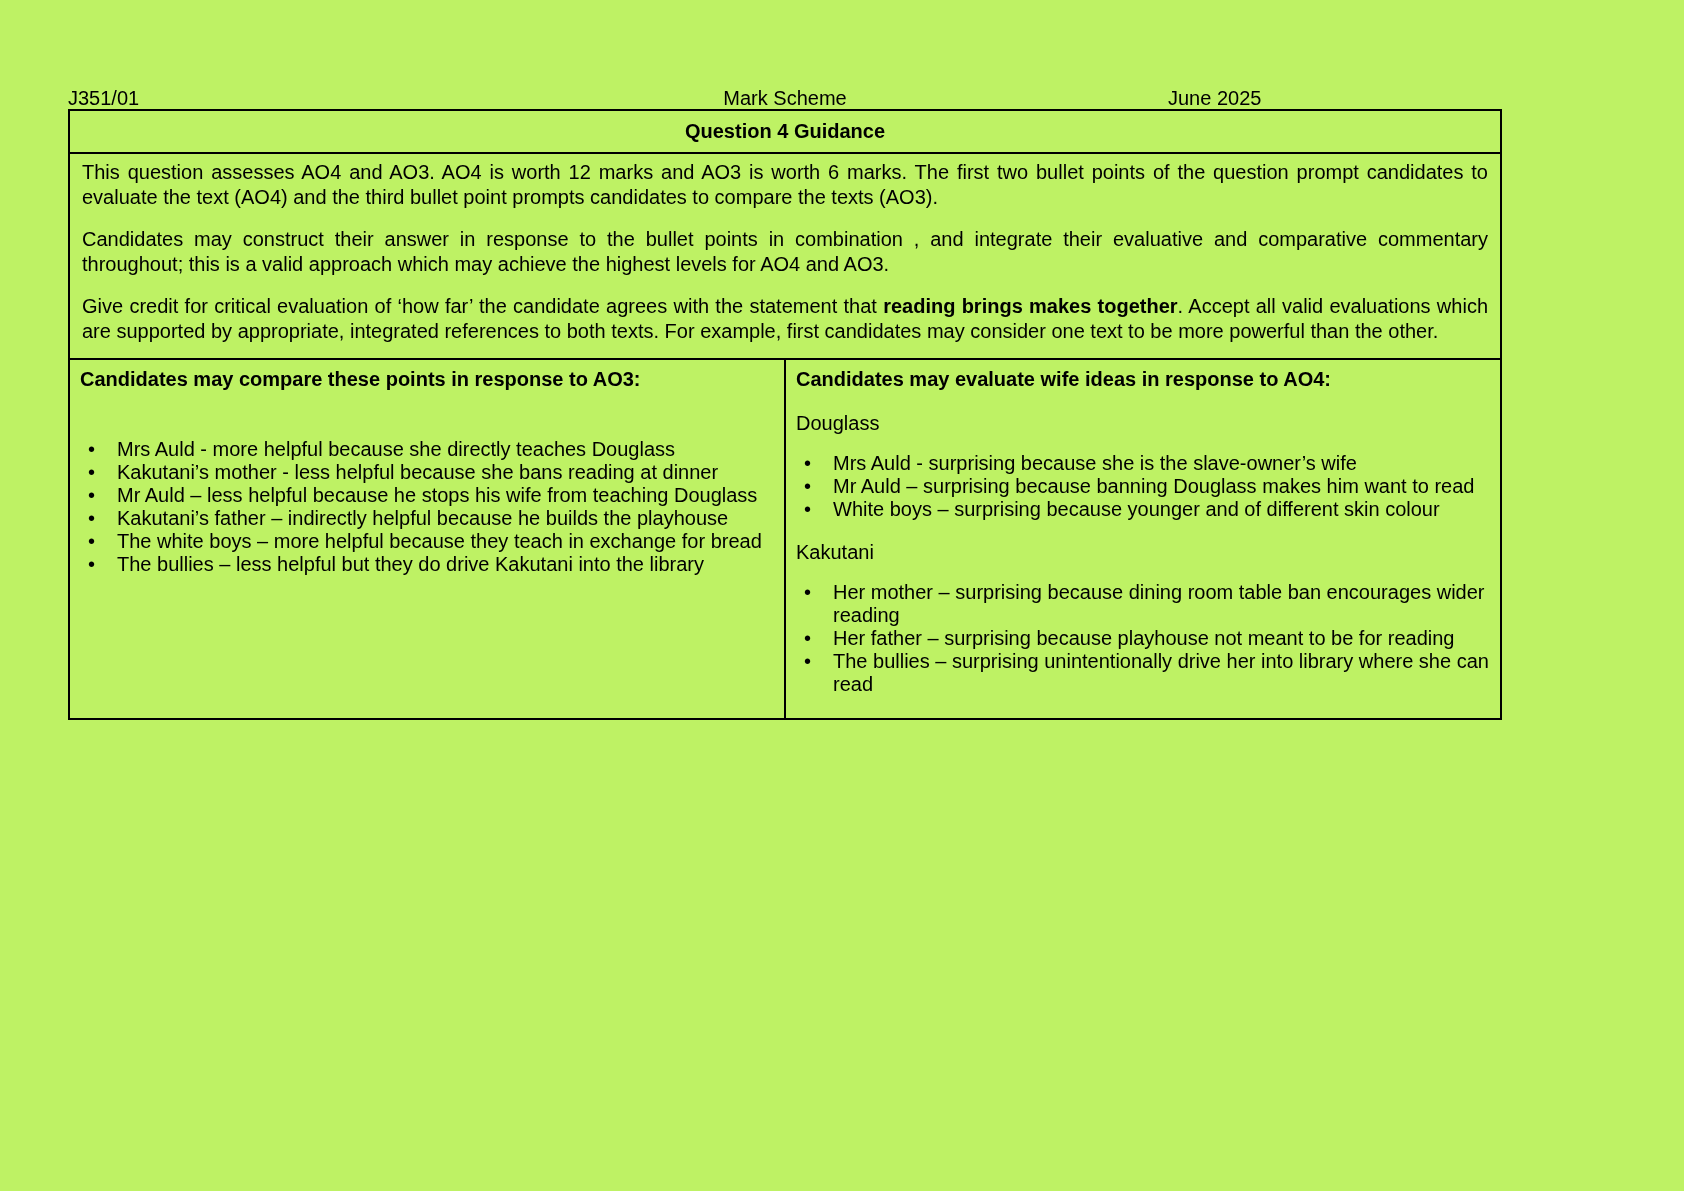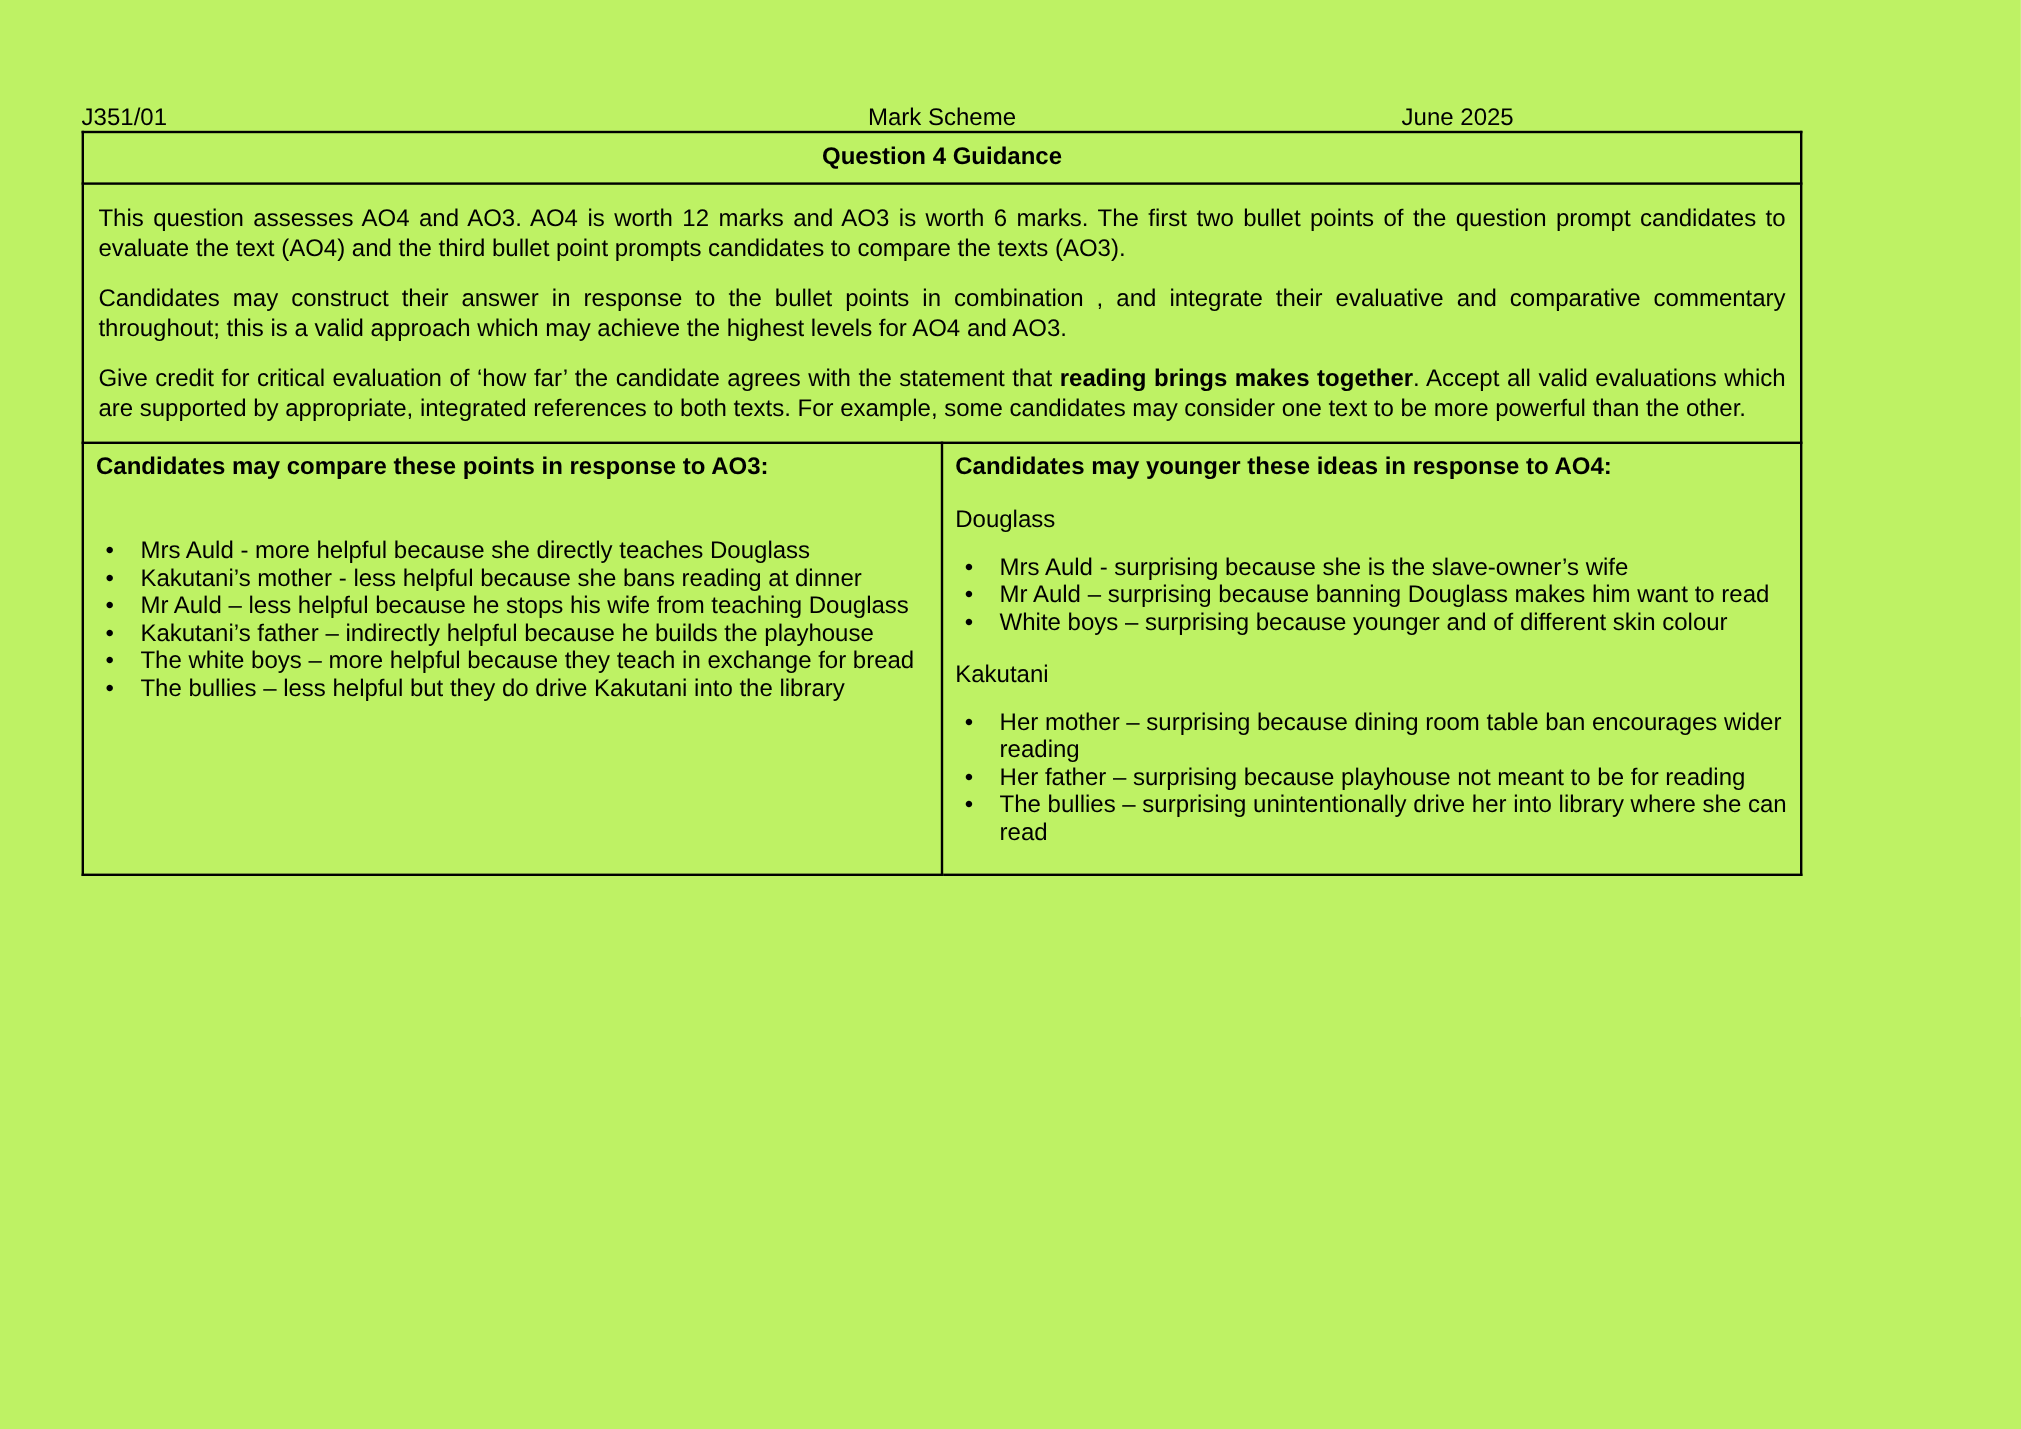--- a/index.html
+++ b/index.html
@@ -42,21 +42,21 @@
     vertical-align: top;
     font-size: 20px;
   }
   td.title-cell {
     text-align: center;
     font-weight: bold;
     padding: 9px 8px;
     margin-left: 24px;
   }
   td.intro-cell {
-    padding: 16px 12px 14px 12px;
+    padding: 6px 12px 14px 12px;
     height: 201px;
   }
   .intro-cell p {
     margin: 0 0 17px 0;
     line-height: 25px;
     text-align: justify;
   }
   .intro-cell p:last-child { margin-bottom: 0; }
   td.col-cell {
     height: 360px;
@@ -111,37 +111,37 @@
 
   <table class="guidance">
     <tbody>
       <tr>
         <td colspan="2" class="title-cell">Question 4 Guidance</td>
       </tr>
       <tr>
         <td colspan="2" class="intro-cell">
           <p>This question assesses AO4 and AO3. AO4 is worth 12 marks and AO3 is worth 6 marks. The first two bullet points of the question prompt candidates to evaluate the text (AO4) and the third bullet point prompts candidates to compare the texts (AO3).</p>
           <p>Candidates may construct their answer in response to the bullet points in combination , and integrate their evaluative and comparative commentary throughout; this is a valid approach which may achieve the highest levels for AO4 and AO3.</p>
-          <p><span>Give credit for critical evaluation of ‘how far’ the candidate agrees with the statement that </span><strong>reading brings makes together</strong><span>. Accept all valid evaluations which are supported by appropriate, integrated references to both texts. For example, some candidates may consider one text to be more powerful than the other.</span></p>
+          <p><span>Give credit for critical evaluation of ‘how far’ the candidate agrees with the statement that </span><strong>reading brings makes together</strong><span>. Accept all valid evaluations which are supported by appropriate, integrated references to both texts. For example, first candidates may consider one text to be more powerful than the other.</span></p>
         </td>
       </tr>
       <tr class="columns-row">
         <td class="col-cell">
           <p class="col-head">Candidates may compare these points in response to AO3:</p>
           <ul class="bullets big-gap">
             <li>Mrs Auld - more helpful because she directly teaches Douglass</li>
             <li>Kakutani’s mother - less helpful because she bans reading at dinner</li>
             <li>Mr Auld – less helpful because he stops his wife from teaching Douglass</li>
             <li>Kakutani’s father – indirectly helpful because he builds the playhouse</li>
             <li>The white boys – more helpful because they teach in exchange for bread</li>
             <li>The bullies – less helpful but they do drive Kakutani into the library</li>
           </ul>
         </td>
         <td class="col-cell">
-          <p class="col-head">Candidates may younger these ideas in response to AO4:</p>
+          <p class="col-head">Candidates may evaluate wife ideas in response to AO4:</p>
           <p class="subhead">Douglass</p>
           <ul class="bullets">
             <li>Mrs Auld - surprising because she is the slave-owner’s wife</li>
             <li>Mr Auld – surprising because banning Douglass makes him want to read</li>
             <li>White boys – surprising because younger and of different skin colour</li>
           </ul>
           <p class="subhead">Kakutani</p>
           <ul class="bullets">
             <li>Her mother – surprising because dining room table ban encourages wider reading</li>
             <li>Her father – surprising because playhouse not meant to be for reading</li>

